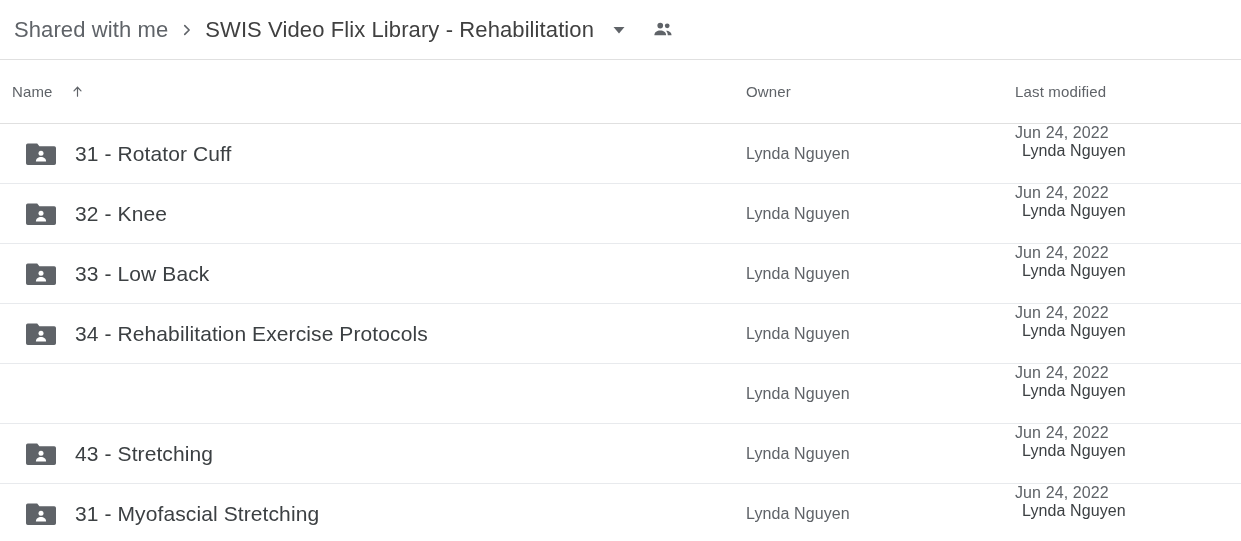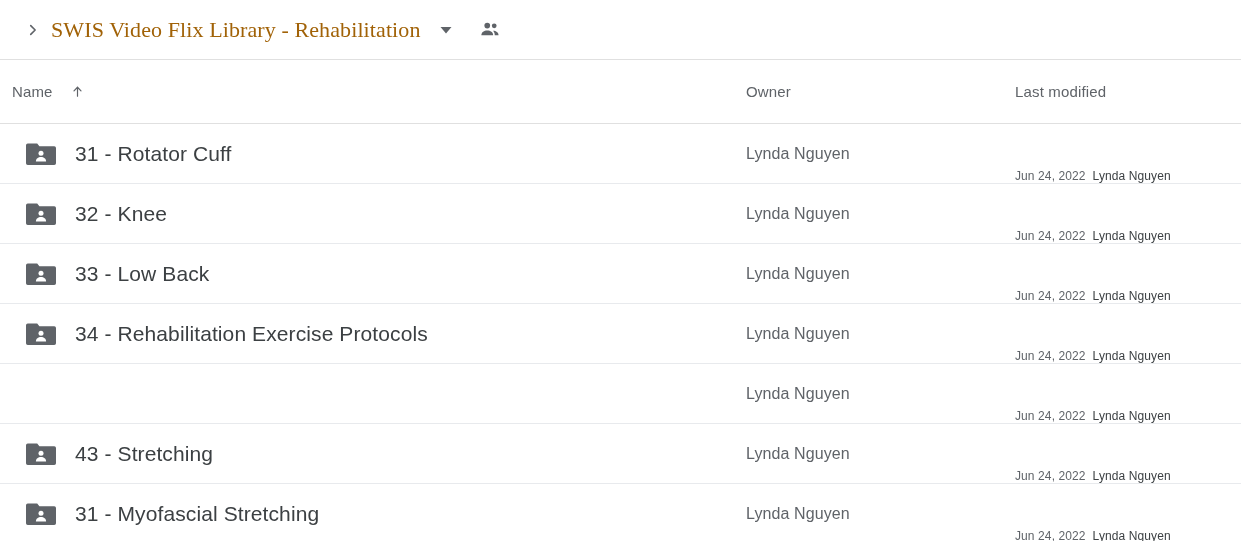--- a/index.html
+++ b/index.html
@@ -28,23 +28,22 @@
     font-size: 22px;
     line-height: 26px;
     letter-spacing: 0.1px;
     white-space: nowrap;
   }
   .crumb-parent {
     color: #5f6368;
     cursor: pointer;
   }
   .crumb-current {
-    color: #a16207;
-    cursor: pointer;
-    font-family: Liberation Serif, serif;
+    color: #404040;
+    cursor: pointer;
   }
   .crumb-sep {
     margin: 0 10px 0 11px;
     display: inline-flex;
     align-items: center;
     color: #5f6368;
   }
   .crumb-sep svg { display: block; }
 
   .crumb-caret {
@@ -150,32 +149,34 @@
     color: #5f6368;
     letter-spacing: .1px;
     white-space: nowrap;
   }
   .cell-mod {
     position: absolute;
     left: 1015px;
     top: 0;
     height: 100%;
     display: flex;
-    align-items: flex-end;
-    font-size: 12px;
+    align-items: flex-start;
+    font-size: 16px;
     letter-spacing: .1px;
     white-space: nowrap;
+    flex-direction: column;
   }
   .mod-date { color: #5f6368; }
   .mod-by   { color: #3c4043; margin-left: 7px; }
 </style>
 </head>
 <body>
 
 <div class="breadcrumb-bar">
+  <span class="crumb crumb-parent">Shared with me</span>
 
   <span class="crumb-sep">
     <svg width="16" height="16" viewBox="0 0 24 24" aria-hidden="true">
       <path d="M8.6 5.4 L15.2 12 L8.6 18.6" fill="none" stroke="#5f6368" stroke-width="2.4" stroke-linecap="round" stroke-linejoin="round"></path>
     </svg>
   </span>
 
   <span class="crumb crumb-current">SWIS Video Flix Library - Rehabilitation</span>
 
   <span class="crumb-caret">

